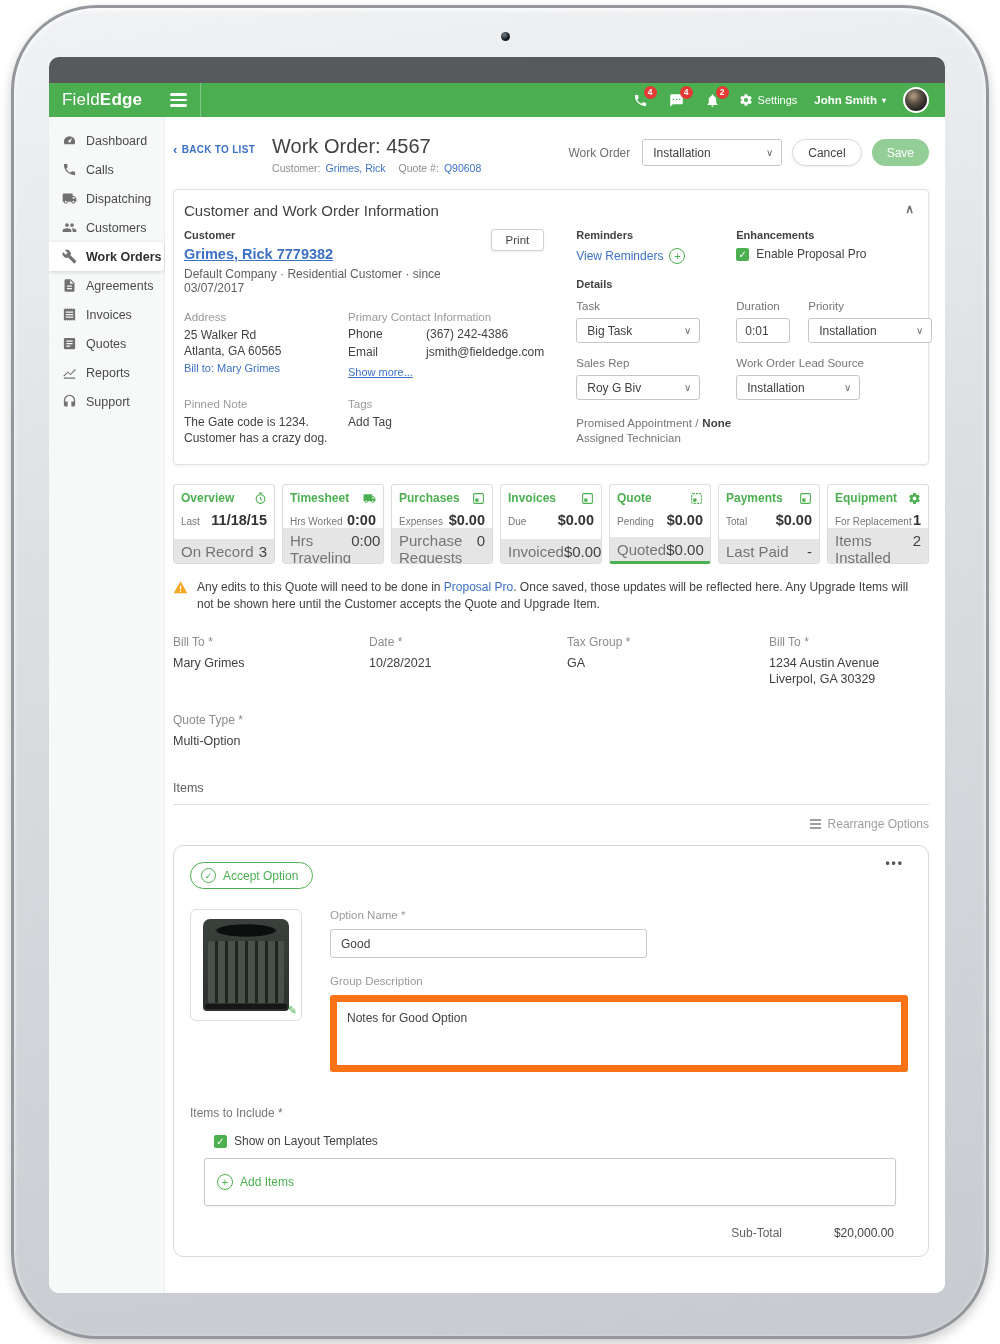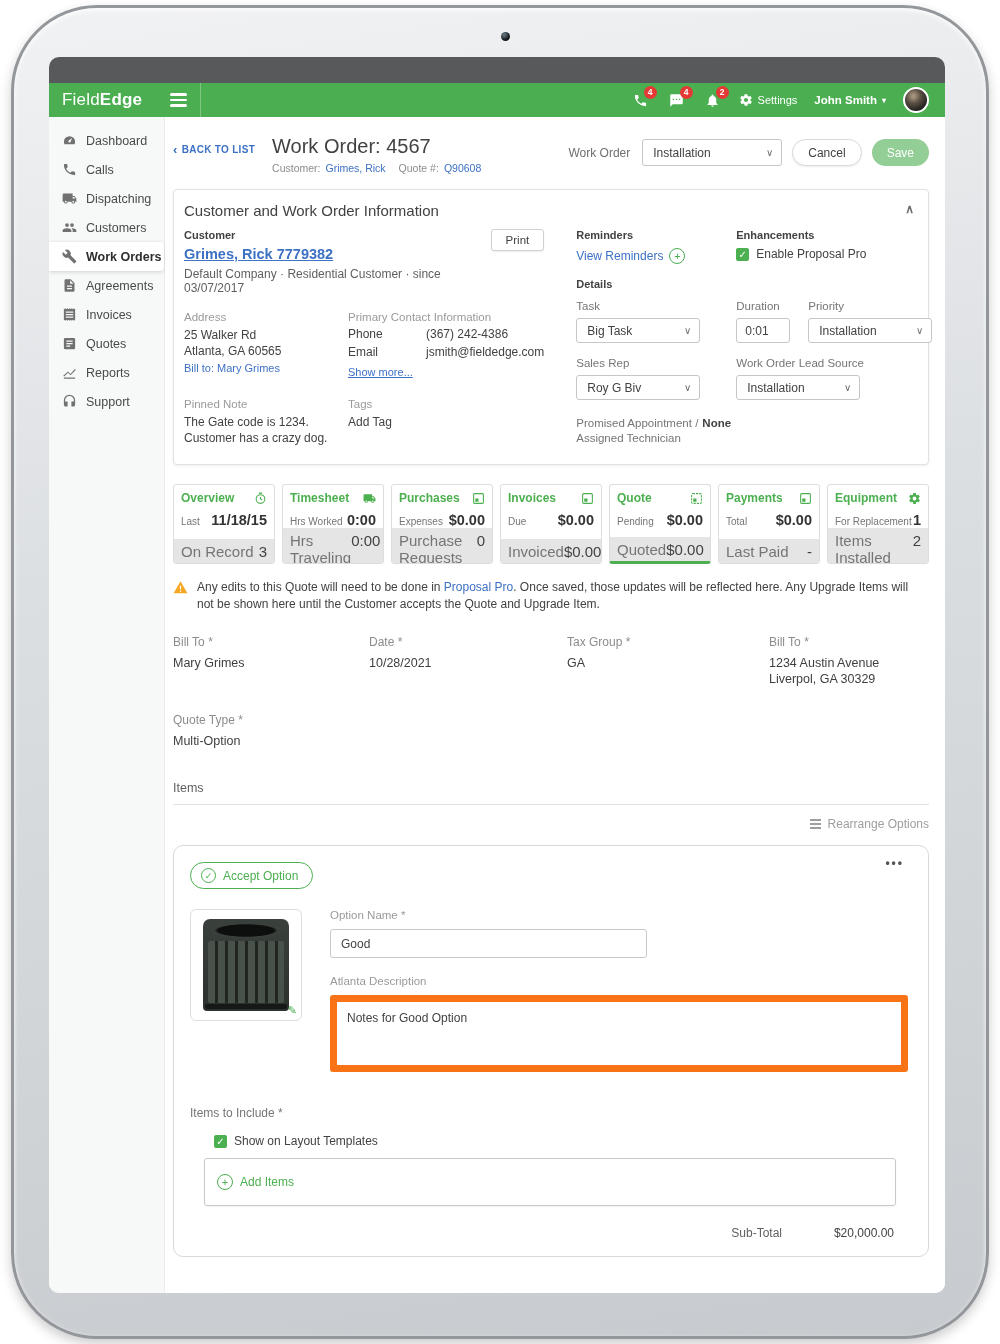--- a/index.html
+++ b/index.html
@@ -602,21 +602,21 @@
                 <div class="ac">
                   <div class="top"></div>
                     <div class="slats"></div>
                     <div class="base"></div>
                 </div>
                 <span class="edit">✎</span>
               </div>
               <div class="opt-fields">
                 <div class="o-label">Option Name *</div>
                 <input class="name-inp" value="Good" style="">
-                <div class="o-label desc-lbl">Atlanta Description</div>
+                <div class="o-label desc-lbl">Group Description</div>
                 <textarea class="desc-ta" style="">Notes for Good Option</textarea>
               </div>
             </div>
 
             <div class="inc-lbl">Items to Include *</div>
             <div class="chkrow layout-row">
               <span class="chk">✓</span>
               <span class="chk-lbl">Show on Layout Templates</span>
             </div>
 

